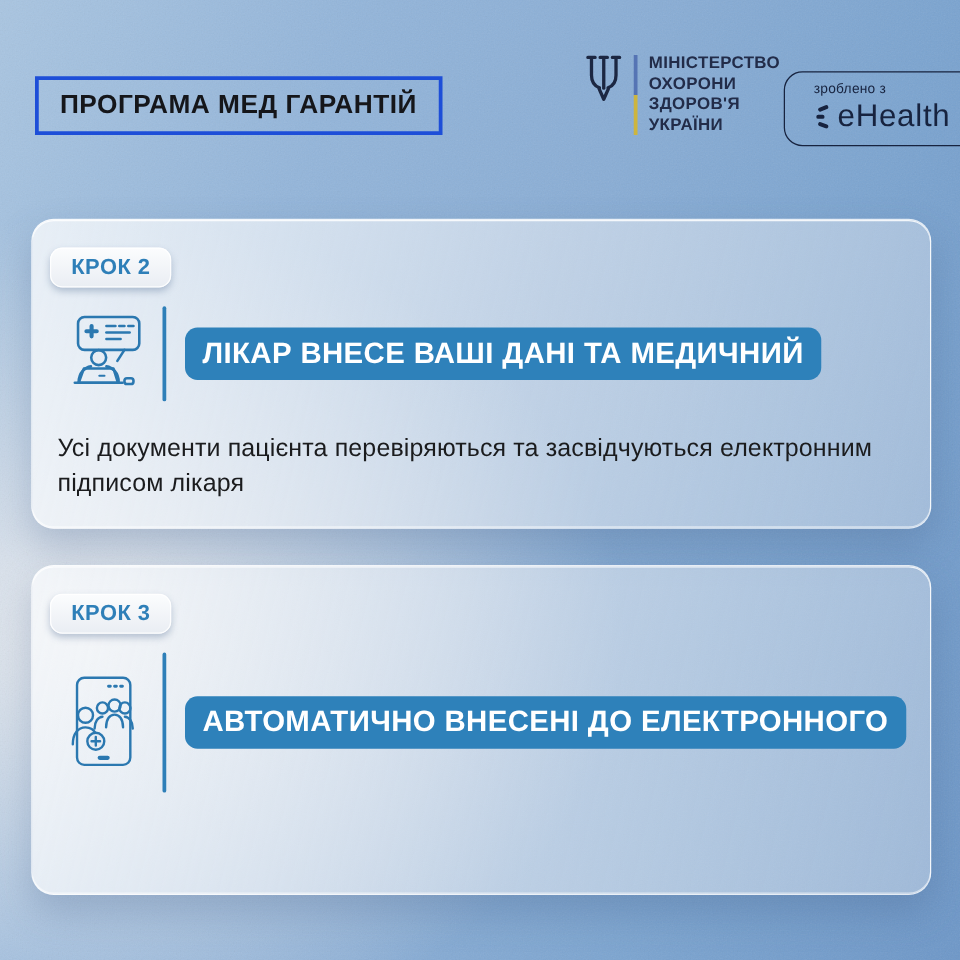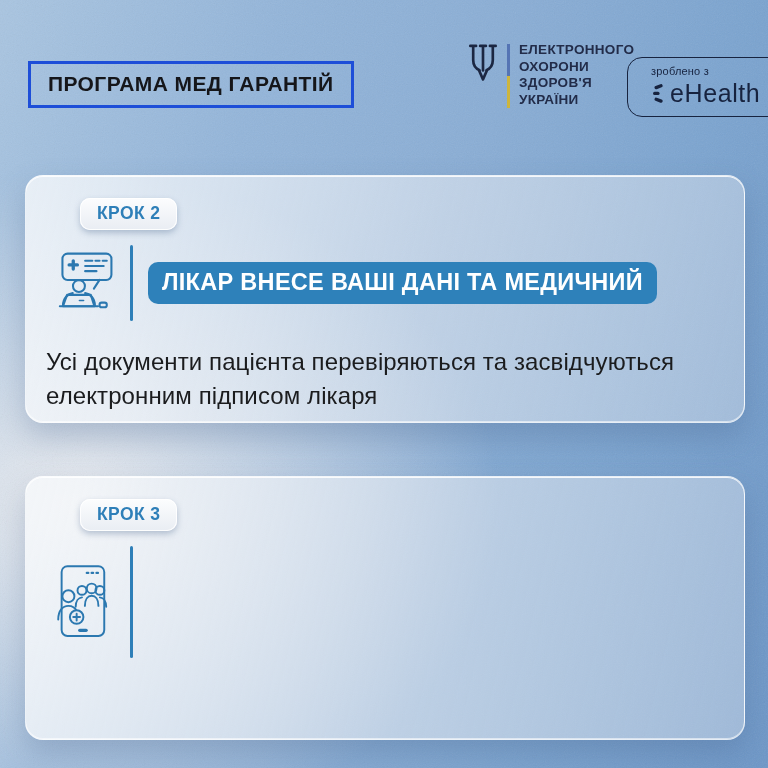--- a/index.html
+++ b/index.html
@@ -38,45 +38,44 @@
 
   
   .card{
     left:25px;width:720px;border-radius:18px;box-sizing:border-box;
     padding:22px 26px 20px 14px;
     background:linear-gradient(103deg, rgba(248,250,252,0.80) 0%, rgba(224,231,240,0.62) 55%, rgba(205,217,232,0.50) 100%);
     border:1px solid rgba(255,255,255,0.70);
     box-shadow:0 14px 30px rgba(64,94,136,0.28), inset 0 1px 0 rgba(255,255,255,0.85), inset 0 -1px 0 rgba(255,255,255,0.55);
   }
   .card.step2{top:175px;height:248px;}
-  .card.step3{top:476px;height:264px;}
+  .card.step3{top:452px;height:264px;}
 
   .step-badge{
     display:inline-block;
     background:linear-gradient(#fcfdfe,#e9edf3);
     border-radius:10px;padding:5px 17px 6px;
     color:#2e7fb8;font-size:17.5px;font-weight:700;letter-spacing:0.4px;
     box-shadow:0 3px 6px rgba(84,110,148,0.38), inset 0 0 0 1px rgba(255,255,255,0.9);
-    margin-left:40px;
   }
   .content-row{display:flex;align-items:center;margin-top:15px;}
   .icon-cell{width:82px;display:flex;justify-content:center;flex:0 0 82px;}
   .vdivider{width:3px;background:#2e7fb8;border-radius:2px;margin:0 15px 0 8px;flex:0 0 3px;}
   .step2 .vdivider{height:76px;}
   .step3 .vdivider{height:112px;}
   .titles{display:flex;flex-direction:column;align-items:flex-start;}
   .hl{
     background:#2e81ba;color:#ffffff;
     font-size:23.5px;font-weight:700;letter-spacing:0.3px;line-height:1;
     padding:9px 14px 10px;border-radius:10px;white-space:nowrap;
   }
   .hl + .hl{margin-top:-3px;}
   .desc{
     margin:24px 0 0 6px;
-    font-size:24px;line-height:1.42;color:#1b1c1e;letter-spacing:0.1px;
+    font-size:20px;line-height:1.42;color:#1b1c1e;letter-spacing:0.1px;
     max-width:676px;
   }
   .step3 .desc{margin-top:16px;max-width:700px;}
   svg{display:block;}
 </style>
 </head>
 <body>
 
 <svg class="grain" xmlns="http://www.w3.org/2000/svg">
   <filter id="grainF">
@@ -93,21 +92,21 @@
     <path d="M2 2.2 h5 M19 2.2 h5 M10.5 2.2 h5"></path>
     <path d="M4.5 2.5 v12 q0 6.5 5.5 8.8"></path>
     <path d="M21.5 2.5 v12 q0 6.5 -5.5 8.8"></path>
     <path d="M13 2.5 v21"></path>
     <path d="M9.8 24 l3.2 7.2 L16.2 24"></path>
   </svg>
   <div class="flagbar">
     <div class="b" style="background:#5574b4"></div>
     <div class="b" style="background:#cdb53e"></div>
   </div>
-  <div class="ministry-name">ЕЛЕКТРОННОГО
+  <div class="ministry-name">МІНІСТЕРСТВО
 ОХОРОНИ
 ЗДОРОВ'Я
 УКРАЇНИ</div>
 </div>
 
 <div class="layer ehealth">
   <div class="made">зроблено з</div>
   <div class="row">
     <svg width="13" height="19" viewBox="0 0 12 18" fill="#17233f">
       <rect x="3" y="1" width="8" height="3.1" rx="1.5" transform="rotate(-21 7 2.5)"></rect>
@@ -164,16 +163,17 @@
         <path d="M36 44 c0-7 3.2-10.5 7-10.5 s7 3.5 7 10.5"></path>
         <path d="M58 45 c0-6 -3-9.5 -6.5-9.8"></path>
         <circle cx="19" cy="34" r="6.2"></circle>
         <path d="M8.5 58 c0-9 4.5-14 10.5-14 4 0 7 2 8.8 5.5"></path>
         <circle cx="27.5" cy="55.5" r="7" fill="#e6ecf4"></circle>
         <path d="M27.5 52 v7 M24 55.5 h7"></path>
       </svg>
     </div>
     <div class="vdivider"></div>
     <div class="titles">
+      <span class="hl">АВТОМАТИЧНО ВНЕСЕНІ ДО ЕЛЕКТРОННОГО</span>
     </div>
   </div>
 
 </div>
 
 </body></html>

